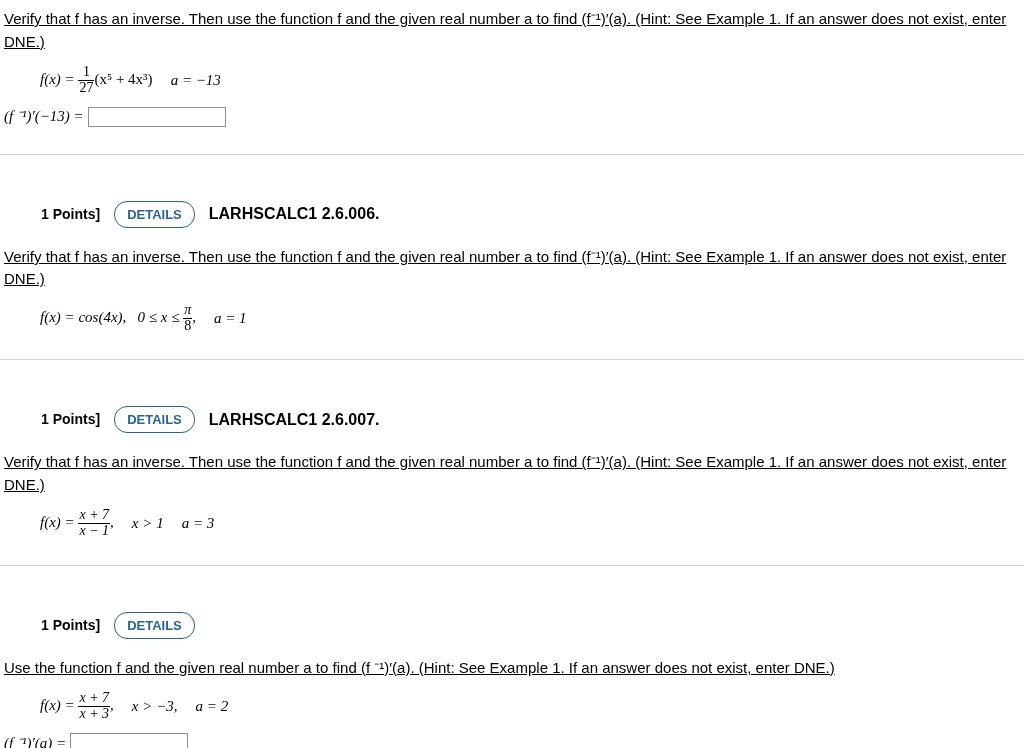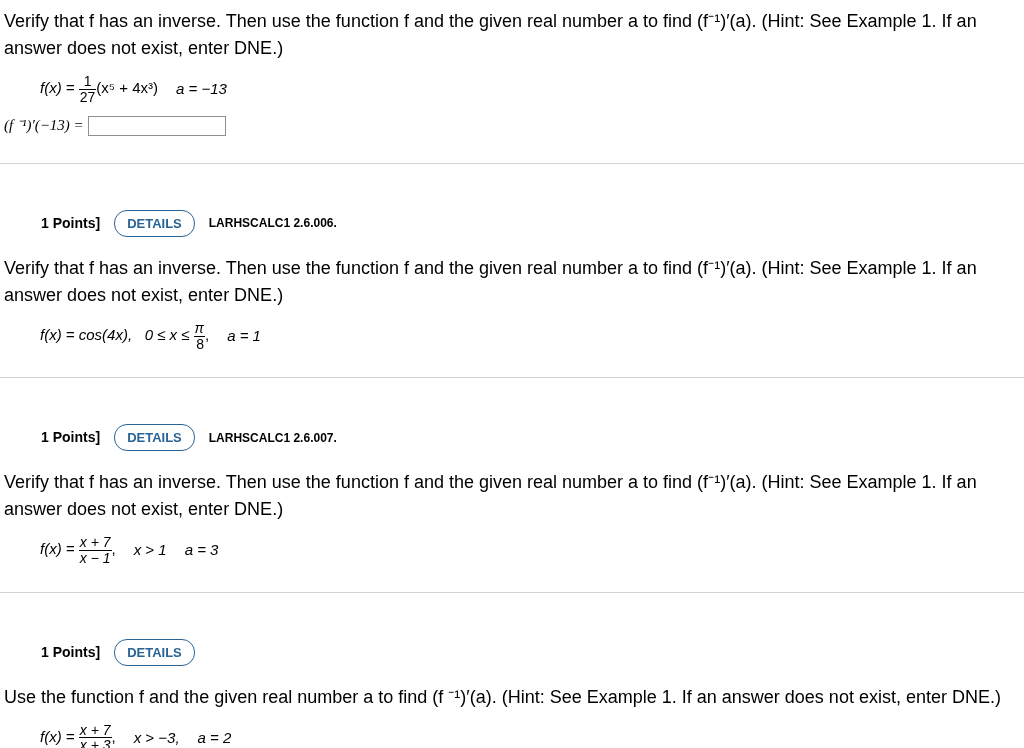--- a/index.html
+++ b/index.html
@@ -25,25 +25,25 @@
     border:1px solid #2a6496;
     color:#2a6496;
     background:#fff;
     padding:5px 12px;
     font-size:13px;
     border-radius:13px;
     cursor:pointer;
     font-family:inherit;
     font-weight:bold;
   }
-  .qid{font-weight:bold;font-size:12px;}
-  .qtext{padding:2px 2px 8px 2px;font-size:18px;}
+  .qid{font-weight:bold;font-size:16px;}
+  .qtext{padding:2px 2px 8px 2px;font-size:15px;text-decoration:underline;}
   .formula-line{
     padding:4px 2px 8px 38px;
-    font-family:Liberation Sans, sans-serif;
+    font-family:Liberation Serif, serif;
     font-size:15px;
     font-style:italic;
     display:flex;
     align-items:center;
     gap:18px;
   }
   .answer-line{
     padding:2px 2px 8px 2px;
     font-family:"Times New Roman",serif;
     font-size:15px;

